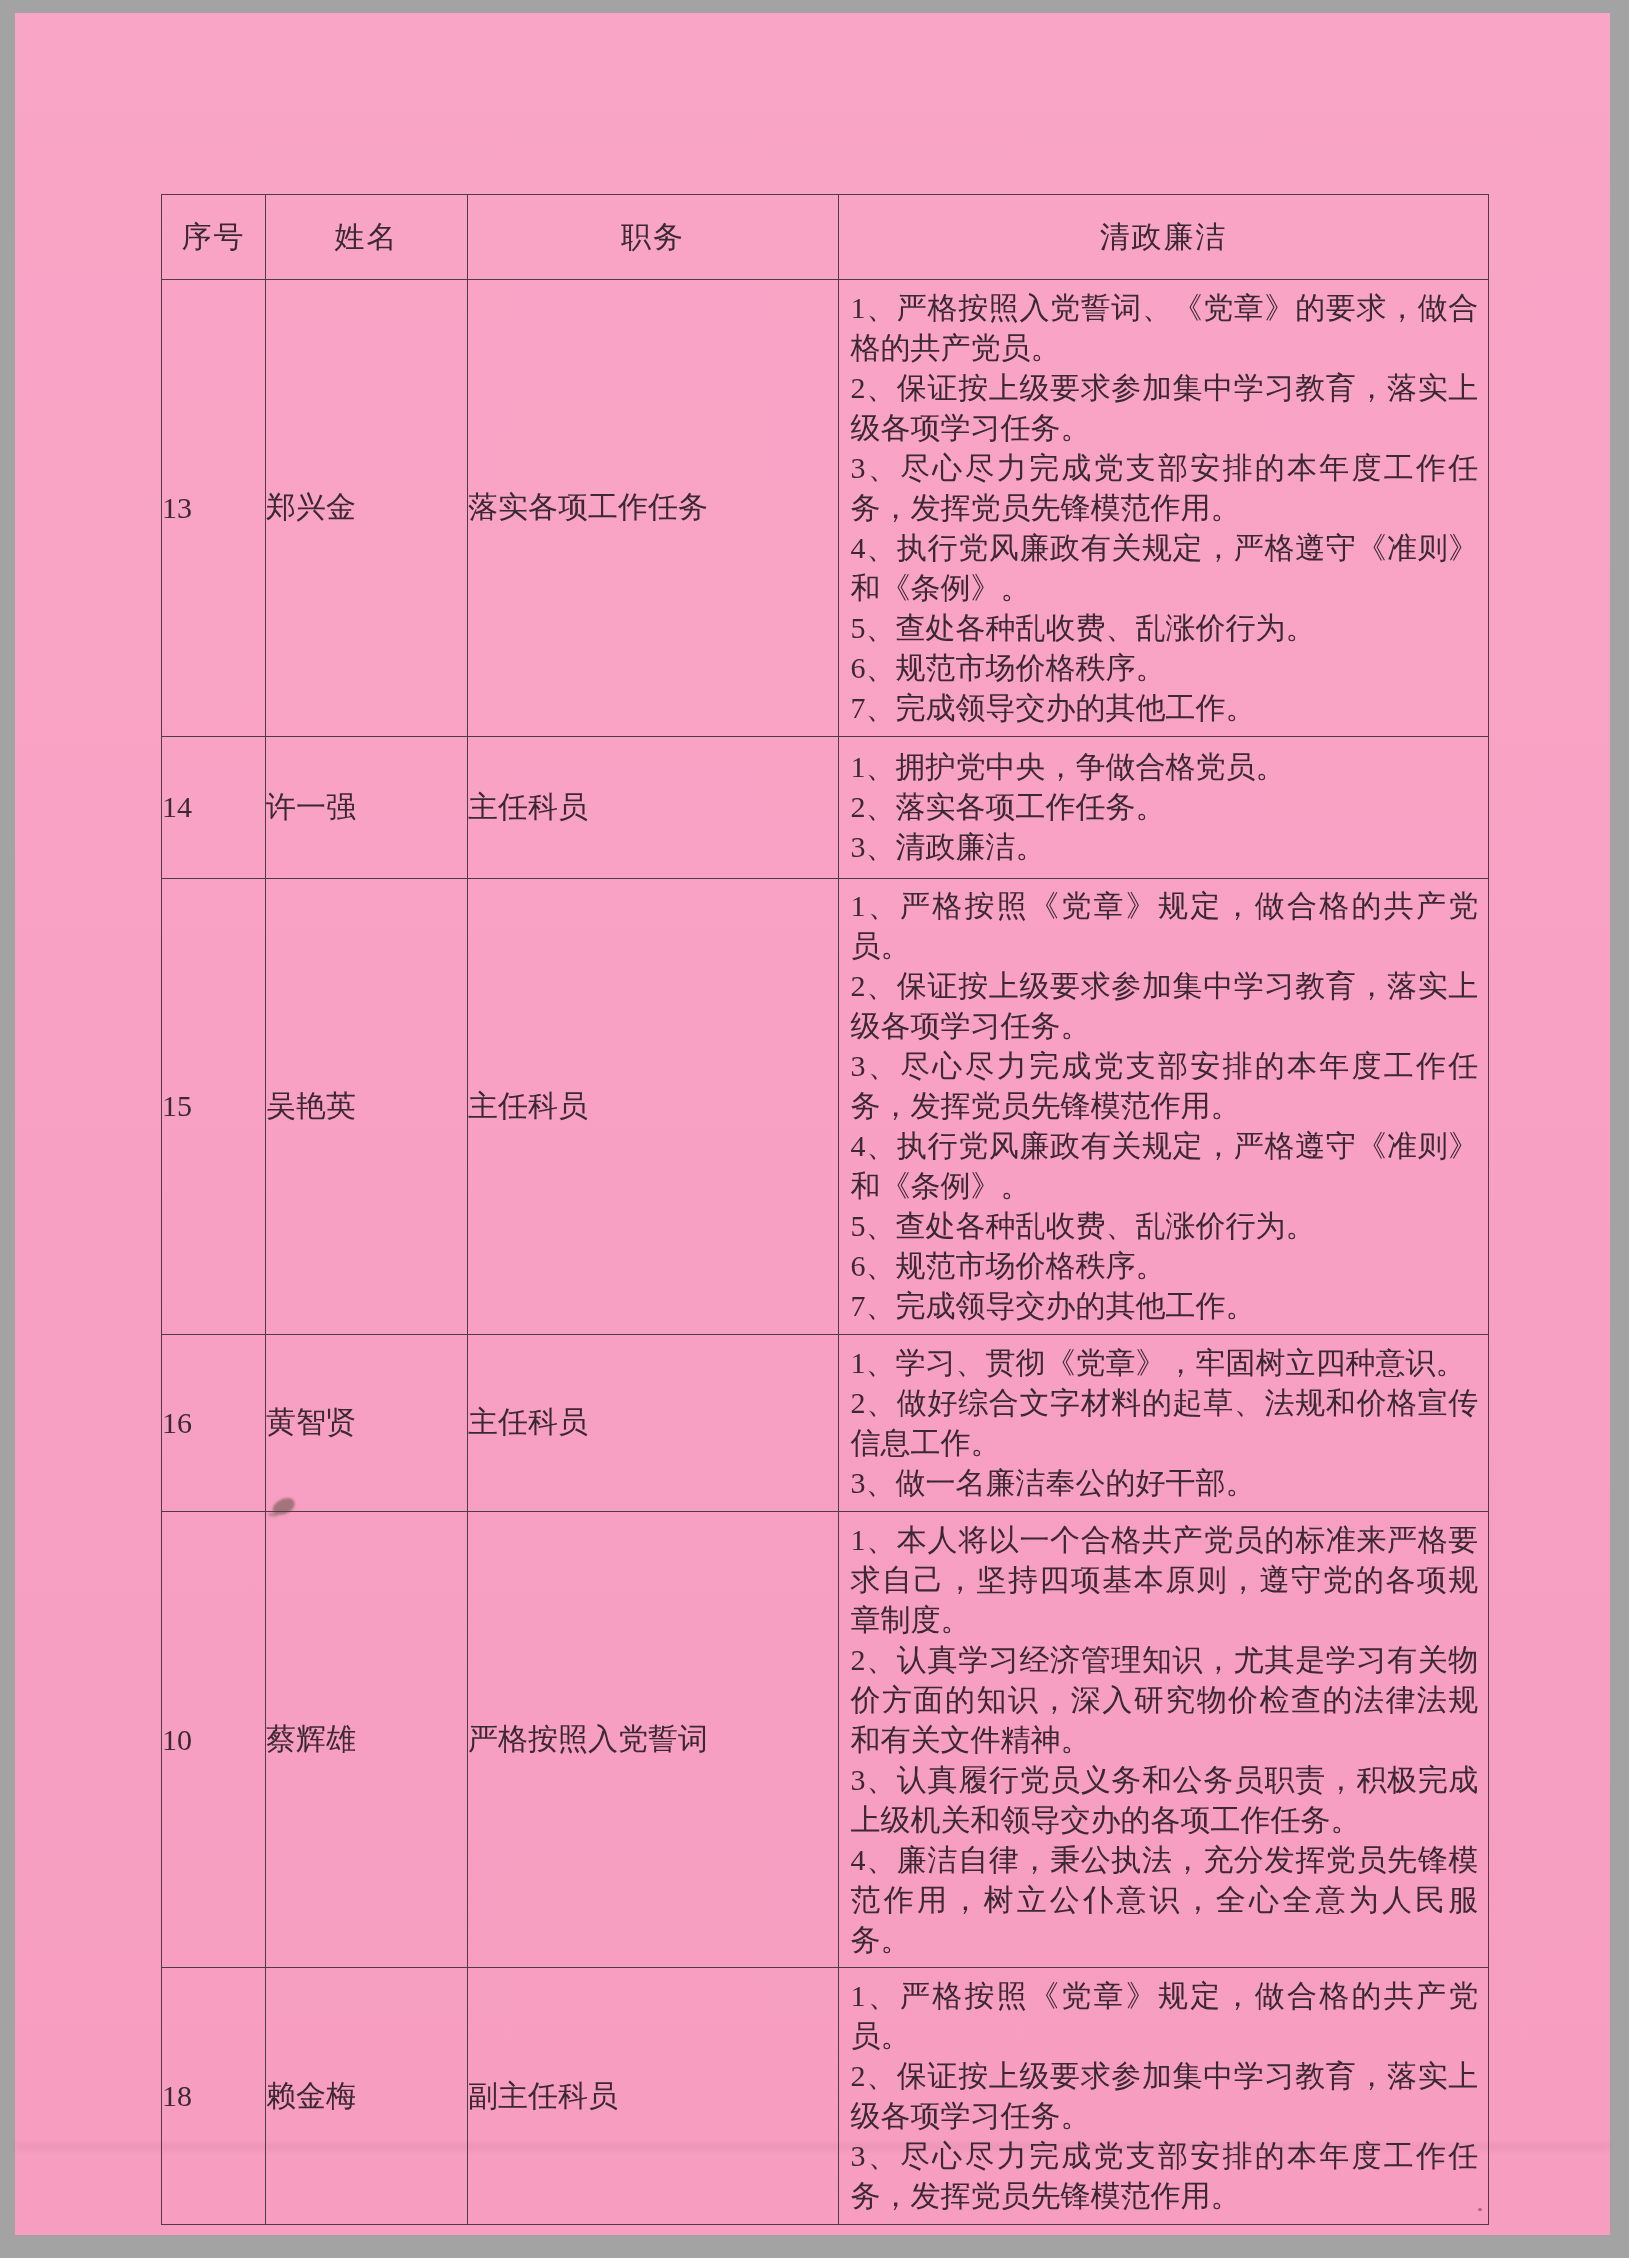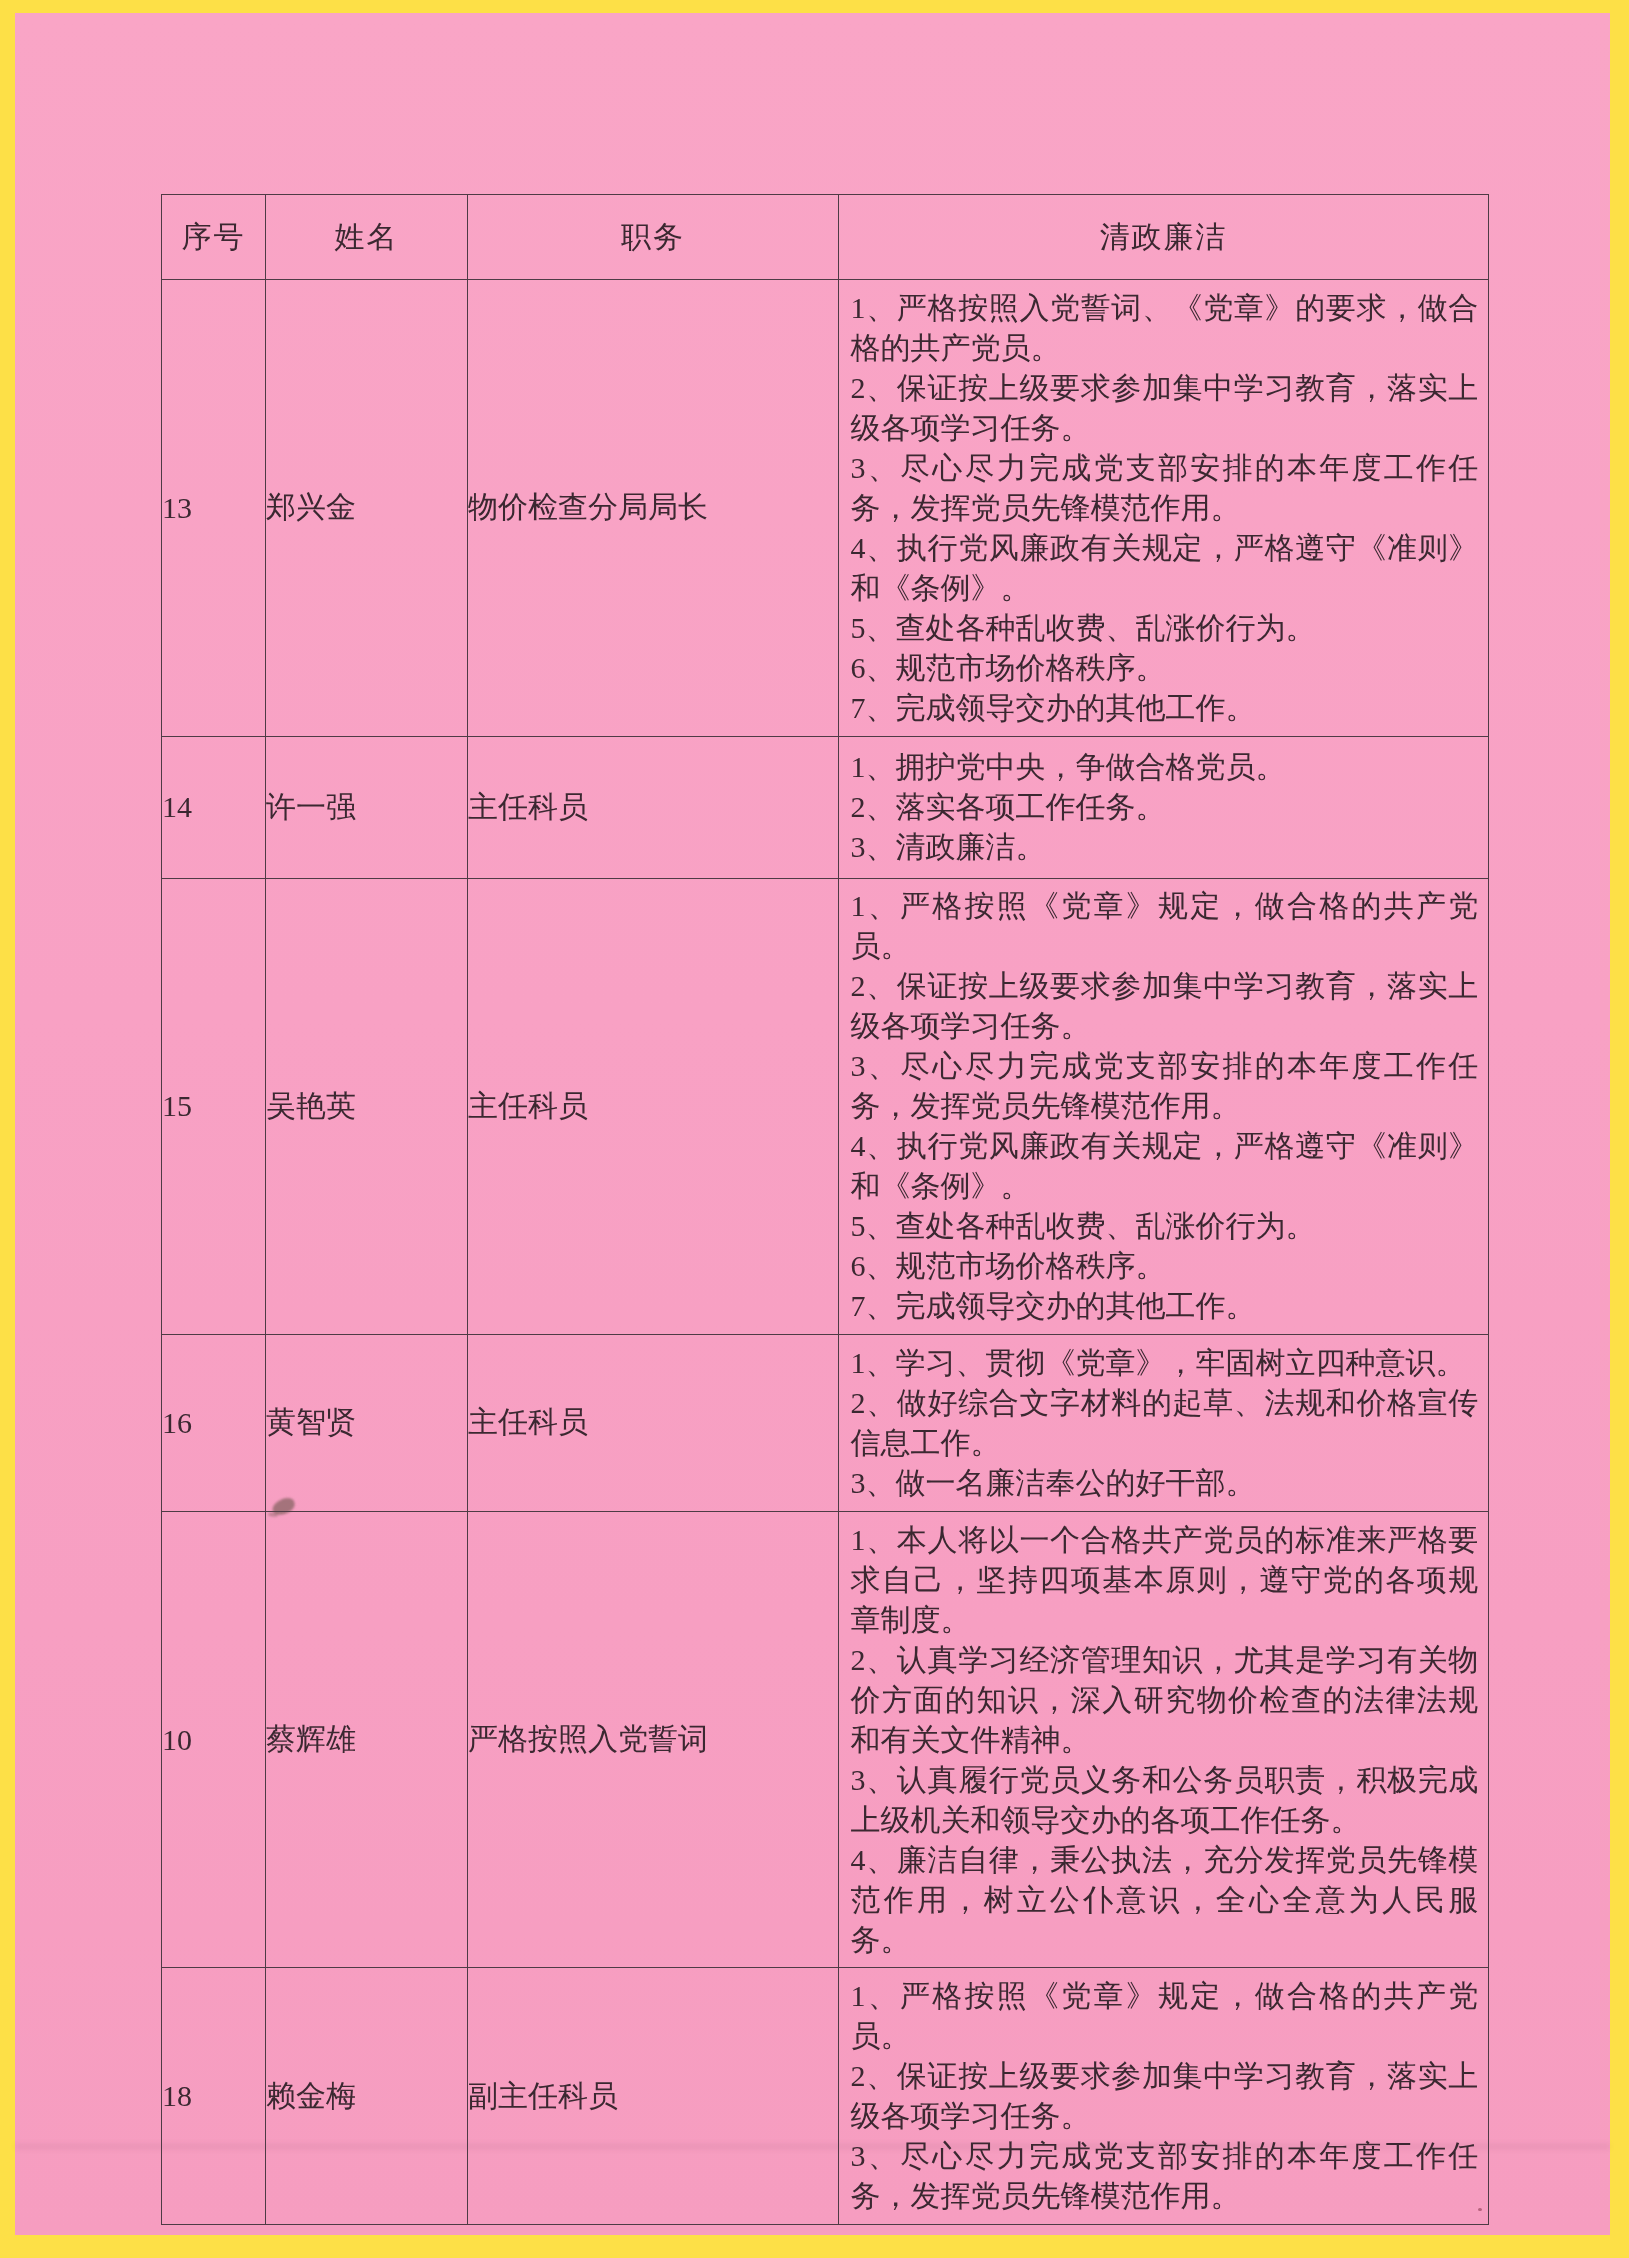--- a/index.html
+++ b/index.html
@@ -6,21 +6,21 @@
     --paper:#f8a1c4;
     --line:#4e3b45;
     --ink:#3b2831;
   }
   *{margin:0;padding:0;box-sizing:border-box;}
   html,body{background:#fdfdfd;}
   body{font-family:"Liberation Serif","DejaVu Serif",serif;}
   .page{
     position:relative;
     width:1629px;height:2258px;
-    background:#fde047;
+    background:#a3a3a3;
     overflow:hidden;
   }
   .paper{
     position:absolute;
     left:14.6px;top:12.6px;
     width:1595px;height:2222px;
     background:linear-gradient(180deg,#f9a5c6 0%,var(--paper) 45%,#f69dc0 100%);
   }
   .crease{
     position:absolute;
@@ -113,21 +113,21 @@
         <th>序号</th>
         <th>姓名</th>
         <th>职务</th>
         <th>清政廉洁</th>
       </tr>
     </thead>
     <tbody>
       <tr class="rh-13">
         <td class="cell-center">13</td>
         <td class="cell-center">郑兴金</td>
-        <td class="cell-center">物价检查分局局长</td>
+        <td class="cell-center">落实各项工作任务</td>
         <td class="cell-com">1、严格按照入党誓词、《党章》的要求，做合格的共产党员。
 2、保证按上级要求参加集中学习教育，落实上级各项学习任务。
 3、尽心尽力完成党支部安排的本年度工作任务，发挥党员先锋模范作用。
 4、执行党风廉政有关规定，严格遵守《准则》和《条例》。
 5、查处各种乱收费、乱涨价行为。
 6、规范市场价格秩序。
 7、完成领导交办的其他工作。</td>
       </tr>
       <tr class="rh-14">
         <td class="cell-center">14</td>

